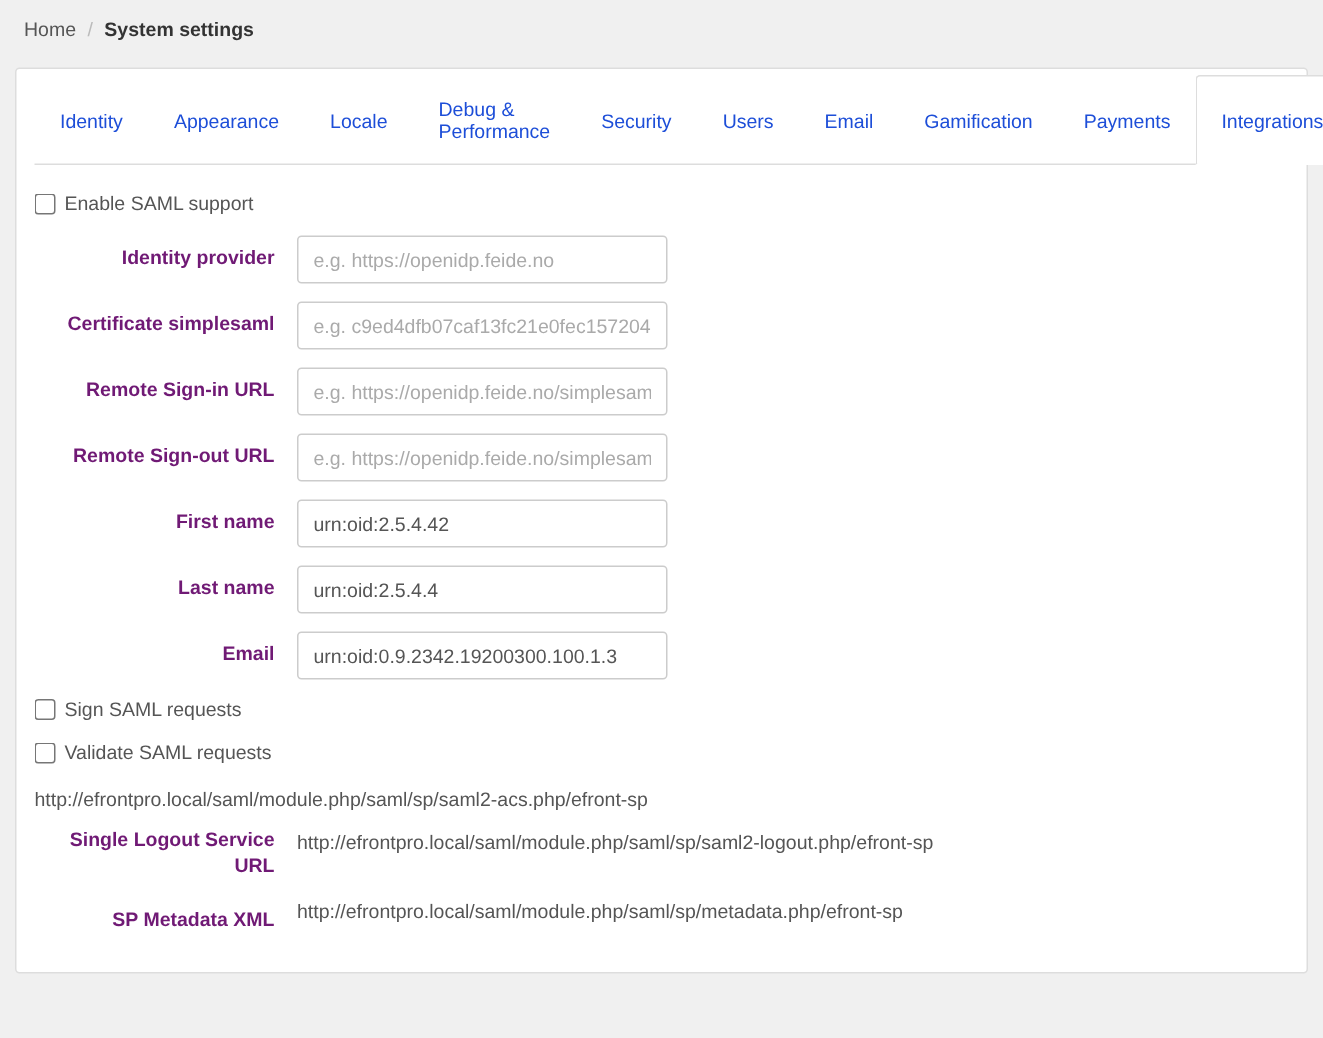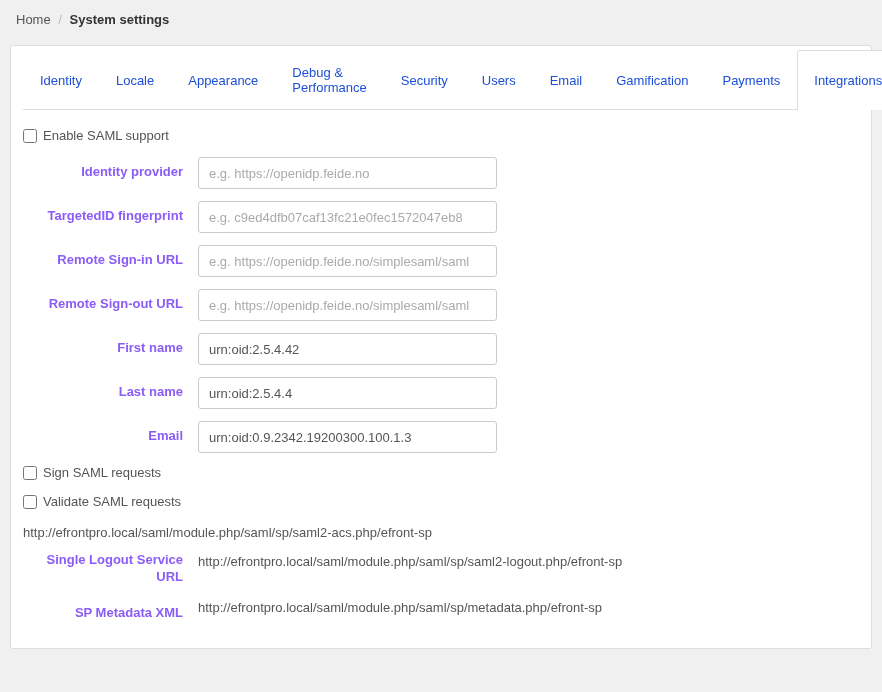--- a/index.html
+++ b/index.html
@@ -60,31 +60,31 @@
       display: flex;
       margin-bottom: 12px;
       align-items: flex-start;
     }
     .form-label {
       width: 175px;
       text-align: right;
       padding-right: 15px;
       padding-top: 7px;
       font-weight: bold;
-      color: #8b5cf6;
+      color: #701a75;
     }
     .form-field {
       flex: 0 0 265px;
     }
     .form-field-wide {
       flex: 1;
       padding-top: 2px;
     }
     .form-field input[type="text"] {
-      width: 299px;
+      width: 247px;
       height: 32px;
       padding: 6px 10px;
       border: 1px solid #ccc;
       border-radius: 3px;
       font-size: 13px;
       color: #555;
     }
     .form-field input[type="text"]::placeholder { color: #aaa; }
     .checkbox-row {
       display: flex;
@@ -120,22 +120,22 @@
 <div class="breadcrumb">
   <a href="#">Home</a>
   <span class="sep">/</span>
   <span class="current">System settings</span>
 </div>
 
 <div class="panel">
 
   <div class="tabs">
     <div class="tab">Identity</div>
+    <div class="tab">Appearance</div>
     <div class="tab">Locale</div>
-    <div class="tab">Appearance</div>
     <div class="tab">Debug &amp; Performance</div>
     <div class="tab">Security</div>
     <div class="tab">Users</div>
     <div class="tab">Email</div>
     <div class="tab">Gamification</div>
     <div class="tab">Payments</div>
     <div class="tab active">
       <span>Integrations</span>
 
     </div>
@@ -150,21 +150,21 @@
   </div>
 
   <div class="form-row">
     <div class="form-label">Identity provider</div>
     <div class="form-field">
       <input type="text" placeholder="e.g. https://openidp.feide.no" value="" style="">
     </div>
   </div>
 
   <div class="form-row">
-    <div class="form-label">TargetedID fingerprint</div>
+    <div class="form-label">Certificate simplesaml</div>
     <div class="form-field">
       <input type="text" placeholder="e.g. c9ed4dfb07caf13fc21e0fec1572047eb8" style="">
     </div>
   </div>
 
   <div class="form-row">
     <div class="form-label">Remote Sign-in URL</div>
     <div class="form-field">
       <input type="text" placeholder="e.g. https://openidp.feide.no/simplesaml/saml" style="">
     </div>

